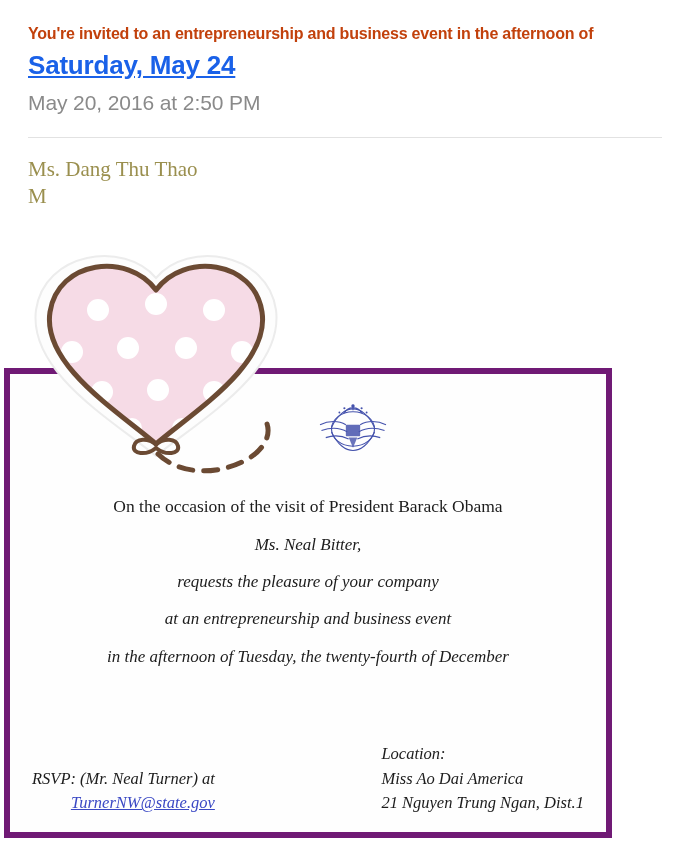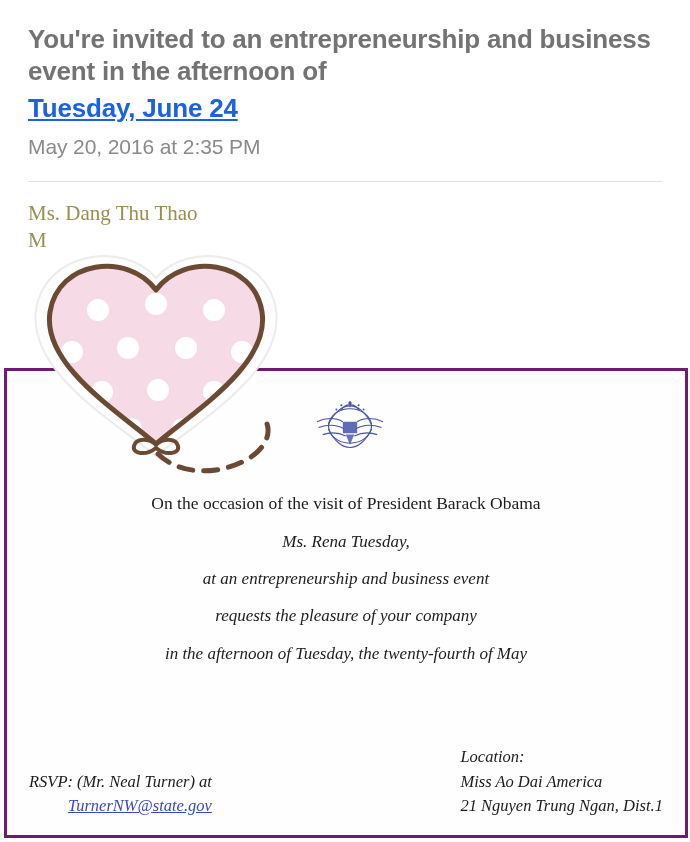--- a/index.html
+++ b/index.html
@@ -13,24 +13,24 @@
     font-family: "Liberation Sans", sans-serif;
     overflow: hidden;
     position: relative;
   }
 
   .email-header {
     padding: 24px 28px 0 28px;
   }
 
   .subject-line {
-    font-size: 26px;
+    font-size: 16px;
     font-weight: bold;
     line-height: 1.22;
-    color: #737373;
+    color: #c2410c;
     letter-spacing: -0.2px;
   }
 
   .date-link {
     display: inline-block;
     margin-top: 6px;
     font-size: 26px;
     font-weight: bold;
     color: #1a61e8;
     text-decoration: underline;
@@ -60,24 +60,24 @@
   }
   .recipient-line2 {
     color: #9a8f4e;
   }
 
   
   .invitation-card {
     position: absolute;
     left: 4px;
     top: 368px;
-    width: 684px;
+    width: 608px;
     height: 470px;
     box-sizing: border-box;
-    border: 3px solid #701a75;
+    border: 6px solid #701a75;
     background: #fefefe;
     overflow: hidden;
   }
 
   .seal {
     position: absolute;
     left: 300px;
     top: 22px;
     width: 86px;
     height: 66px;
@@ -140,22 +140,22 @@
     width: 300px;
     height: 232px;
     pointer-events: none;
   }
 </style>
 </head>
 <body>
 
 <div class="email-header">
   <div class="subject-line">You're invited to an entrepreneurship and business event in the afternoon of</div>
-  <a class="date-link" href="#">Tuesday, June 24</a>
-  <div class="timestamp">May 20, 2016 at 2:35 PM</div>
+  <a class="date-link" href="#">Saturday, May 24</a>
+  <div class="timestamp">May 20, 2016 at 2:50 PM</div>
 </div>
 
 <div class="divider"></div>
 
 <div class="recipient-block">
   <div>Ms. Dang Thu Thao</div>
   <div class="recipient-line2">M</div>
 </div>
 
 <div class="invitation-card">
@@ -182,24 +182,24 @@
         <circle cx="72" cy="17" r="1.5"></circle>
         <circle cx="41" cy="23" r="1.3"></circle>
         <circle cx="79" cy="23" r="1.3"></circle>
         <path d="M54 58 L60 72 L66 58 Z" opacity="0.8"></path>
       </g>
     </svg>
   </div>
 
   <div class="invite-body">
     <div class="line">On the occasion of the visit of President Barack Obama</div>
-    <div class="line italic">Ms. Rena Tuesday,</div>
+    <div class="line italic">Ms. Neal Bitter,</div>
+    <div class="line italic">requests the pleasure of your company</div>
     <div class="line italic">at an entrepreneurship and business event</div>
-    <div class="line italic">requests the pleasure of your company</div>
-    <div class="line italic">in the afternoon of Tuesday, the twenty-fourth of May</div>
+    <div class="line italic">in the afternoon of Tuesday, the twenty-fourth of December</div>
   </div>
 
   <div class="footer">
     <div class="footer-row">
       <div class="rsvp-block">
         <div>RSVP:  (Mr. Neal Turner) at</div>
         <a class="rsvp-email" href="#">TurnerNW@state.gov</a>
       </div>
       <div class="location-block">
         <div>Location:</div>

